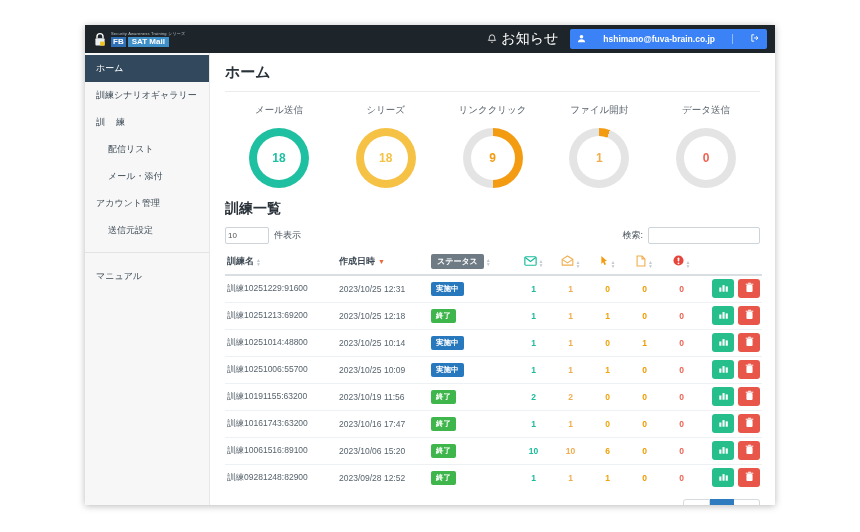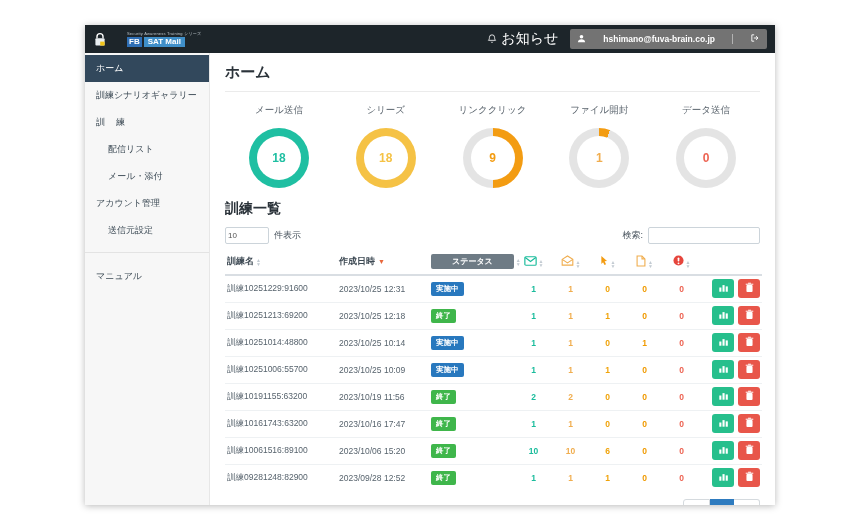--- a/index.html
+++ b/index.html
@@ -4,30 +4,30 @@
 <style>
   * { margin:0; padding:0; box-sizing:border-box; }
   html,body { width:860px; height:532px; background:#fff; overflow:hidden;
               font-family:"Liberation Sans", sans-serif; }
   .app { position:absolute; left:85px; top:25px; width:690px; height:480px;
          background:#fff; box-shadow:0 1px 7px rgba(0,0,0,.28); display:flex; flex-direction:column; }
 
   
   .topbar { height:28px; background:#1d252a; display:flex; align-items:center;
             justify-content:space-between; padding:0 8px; flex:none; }
-  .brand { display:flex; align-items:flex-end; gap:20px; }
+  .brand { display:flex; align-items:flex-end; gap:4px; }
   .brand svg { display:block; }
   .brand-text { display:flex; flex-direction:column; line-height:1; }
   .series-label { color:#b9c2c8; font-size:4px; letter-spacing:.2px; margin-bottom:1px; }
   .brand-boxes { display:flex; gap:2px; }
   .fb-box { background:#2f6fb5; color:#fff; font-size:8px; font-weight:bold; padding:1px 2px; }
   .product-box { background:#3f8fc9; color:#fff; font-size:8px; font-weight:bold; padding:1px 4px; }
   .topbar-right { display:flex; align-items:center; gap:12px; }
   .notice { display:flex; align-items:center; gap:4px; color:#fff; font-size:14px; cursor:pointer; }
-  .account-btn { display:flex; align-items:center; gap:17px; background:#737373; color:#fff;
+  .account-btn { display:flex; align-items:center; gap:17px; background:#3b82f6; color:#fff;
                  font-size:8.5px; font-weight:bold; padding:4px 7px; border-radius:2px; cursor:pointer; }
   .account-btn .sep { width:1px; height:10px; background:rgba(255,255,255,.45); }
 
   
   .frame { flex:1; display:flex; min-height:0; }
   .sidebar { width:125px; flex:none; background:#f7f7f7; border-right:1px solid #e7e7e7; padding-top:2px; }
   .sb-item { font-size:9px; color:#3c4a55; padding:7px 11px; cursor:pointer; white-space:nowrap; }
   .sb-item.active { background:#32485c; color:#fff; }
   .sb-item.indent { padding-left:23px; }
   .sb-item.section { cursor:default; letter-spacing:1px; }
@@ -58,21 +58,21 @@
                        font-size:9px; padding:0 4px; outline:none; }
 
   table { width:100%; border-collapse:collapse; table-layout:fixed; }
   thead th { border-bottom:2px solid #d9dee3; padding:3px 2px 5px; font-size:9px; font-weight:bold;
              color:#3e4a54; text-align:left; white-space:nowrap; }
   th.col-date { width:92px; } th.col-status { width:86px; }
   th.col-count { width:37px; text-align:center; }
   th.col-actions { width:62px; }
   th.col-name { width:112px; }
   .th-badge { display:inline-block; background:#6e7b85; color:#fff; font-size:8px;
-              padding:2px 21px; border-radius:2px; }
+              padding:2px 6px; border-radius:2px; }
   .sort { display:inline-flex; flex-direction:column; vertical-align:middle; margin-left:2px;
           font-size:5px; line-height:4px; color:#c3cbd2; }
   .sort-desc { color:#e8673c; font-size:7px; margin-left:3px; vertical-align:middle; }
 
   tbody td { border-top:1px solid #eef1f3; padding:0 2px; height:27px; font-size:8.5px; color:#57636d; }
   tbody tr:first-child td { border-top:none; }
   td.count { text-align:center; font-weight:bold; }
   .status-badge { display:inline-block; color:#fff; font-size:7.5px; font-weight:bold;
                   padding:2px 5px; border-radius:2px; }
   .status-active { background:#2878be; }

